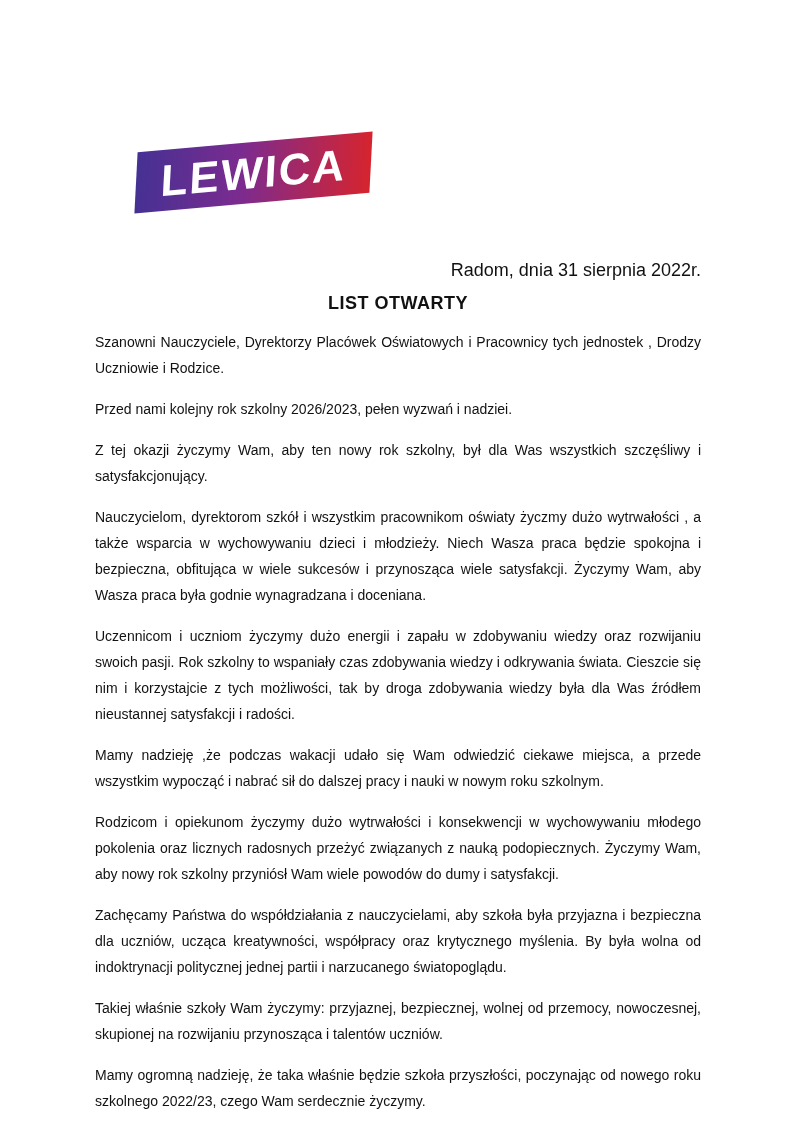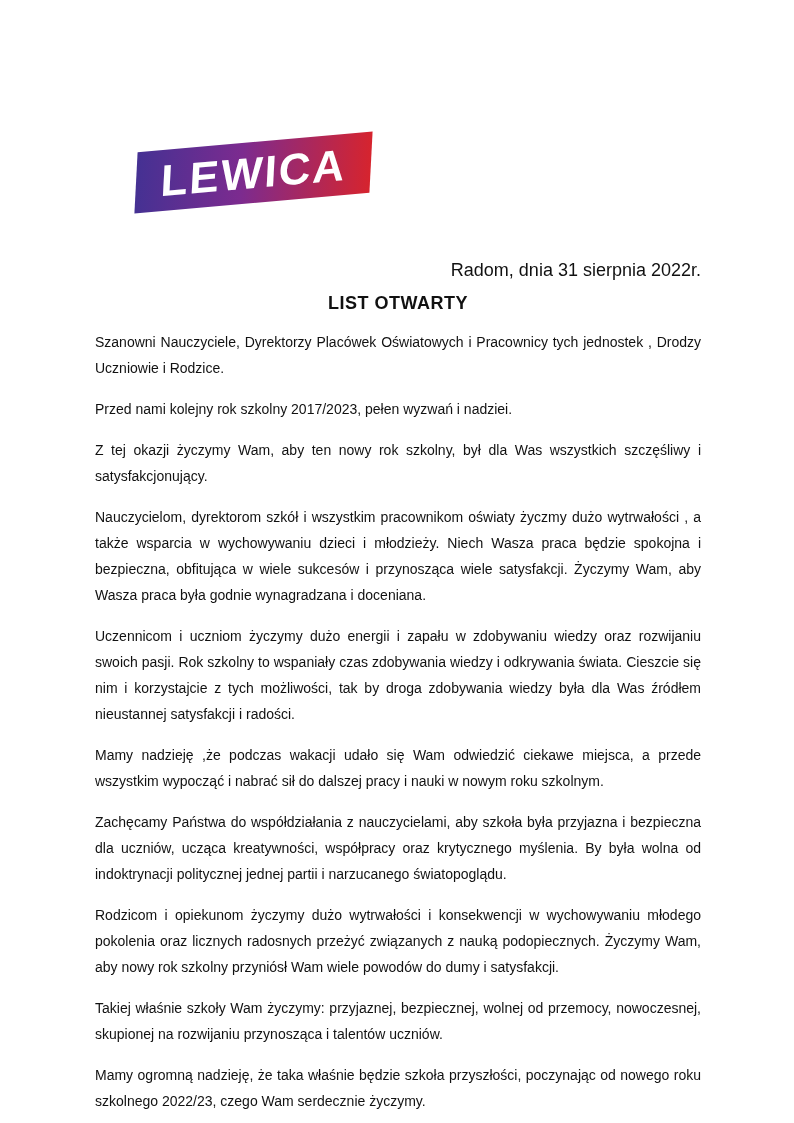--- a/index.html
+++ b/index.html
@@ -94,27 +94,27 @@
   </div>
 
   <div class="content">
 
     <p class="date-line">Radom, dnia 31 sierpnia 2022r.</p>
 
     <h1 class="letter-title">LIST OTWARTY</h1>
 
     <div class="letter-body">
         <p>Szanowni Nauczyciele, Dyrektorzy Placówek Oświatowych i Pracownicy tych jednostek , Drodzy Uczniowie i Rodzice.</p>
-        <p>Przed nami kolejny rok szkolny 2017/2023, pełen wyzwań i nadziei.</p>
+        <p>Przed nami kolejny rok szkolny 2026/2023, pełen wyzwań i nadziei.</p>
         <p>Z tej okazji życzymy Wam, aby ten nowy rok szkolny, był dla Was wszystkich szczęśliwy i satysfakcjonujący.</p>
         <p>Nauczycielom, dyrektorom szkół i wszystkim pracownikom oświaty życzmy dużo wytrwałości , a także wsparcia w wychowywaniu dzieci i młodzieży. Niech Wasza praca będzie spokojna i bezpieczna, obfitująca w wiele sukcesów i przynosząca wiele satysfakcji. Życzymy Wam, aby Wasza praca była godnie wynagradzana i doceniana.</p>
         <p>Uczennicom i uczniom życzymy dużo energii i zapału w zdobywaniu wiedzy oraz rozwijaniu swoich pasji. Rok szkolny to wspaniały czas zdobywania wiedzy i odkrywania świata. Cieszcie się nim i korzystajcie z tych możliwości, tak by droga zdobywania wiedzy była dla Was źródłem nieustannej satysfakcji i radości.</p>
         <p>Mamy nadzieję ,że podczas wakacji udało się Wam odwiedzić ciekawe miejsca, a przede wszystkim wypocząć i nabrać sił do dalszej pracy i nauki w nowym roku szkolnym.</p>
+        <p>Rodzicom i opiekunom życzymy dużo wytrwałości i konsekwencji w wychowywaniu młodego pokolenia oraz licznych radosnych przeżyć związanych z nauką podopiecznych. Życzymy Wam, aby nowy rok szkolny przyniósł Wam wiele powodów do dumy i satysfakcji.</p>
         <p>Zachęcamy Państwa do współdziałania z nauczycielami, aby szkoła była przyjazna i bezpieczna dla uczniów, ucząca kreatywności, współpracy oraz krytycznego myślenia. By była wolna od indoktrynacji politycznej jednej partii i narzucanego światopoglądu.</p>
-        <p>Rodzicom i opiekunom życzymy dużo wytrwałości i konsekwencji w wychowywaniu młodego pokolenia oraz licznych radosnych przeżyć związanych z nauką podopiecznych. Życzymy Wam, aby nowy rok szkolny przyniósł Wam wiele powodów do dumy i satysfakcji.</p>
         <p>Takiej właśnie szkoły Wam życzymy: przyjaznej, bezpiecznej, wolnej od przemocy, nowoczesnej, skupionej na rozwijaniu przynosząca i talentów uczniów.</p>
         <p>Mamy ogromną nadzieję, że taka właśnie będzie szkoła przyszłości, poczynając od nowego roku szkolnego 2022/23, czego Wam serdecznie życzymy.</p>
       </div>
 
     <div class="signature">
       <div class="sig-line">Waldemar Kaczmarski</div>
       <div class="sig-line sig-italic">/-Przewodniczący RM Nowej Lewicy</div>
       <div class="sig-line sig-italic">w Radomiu</div>
     </div>
 

